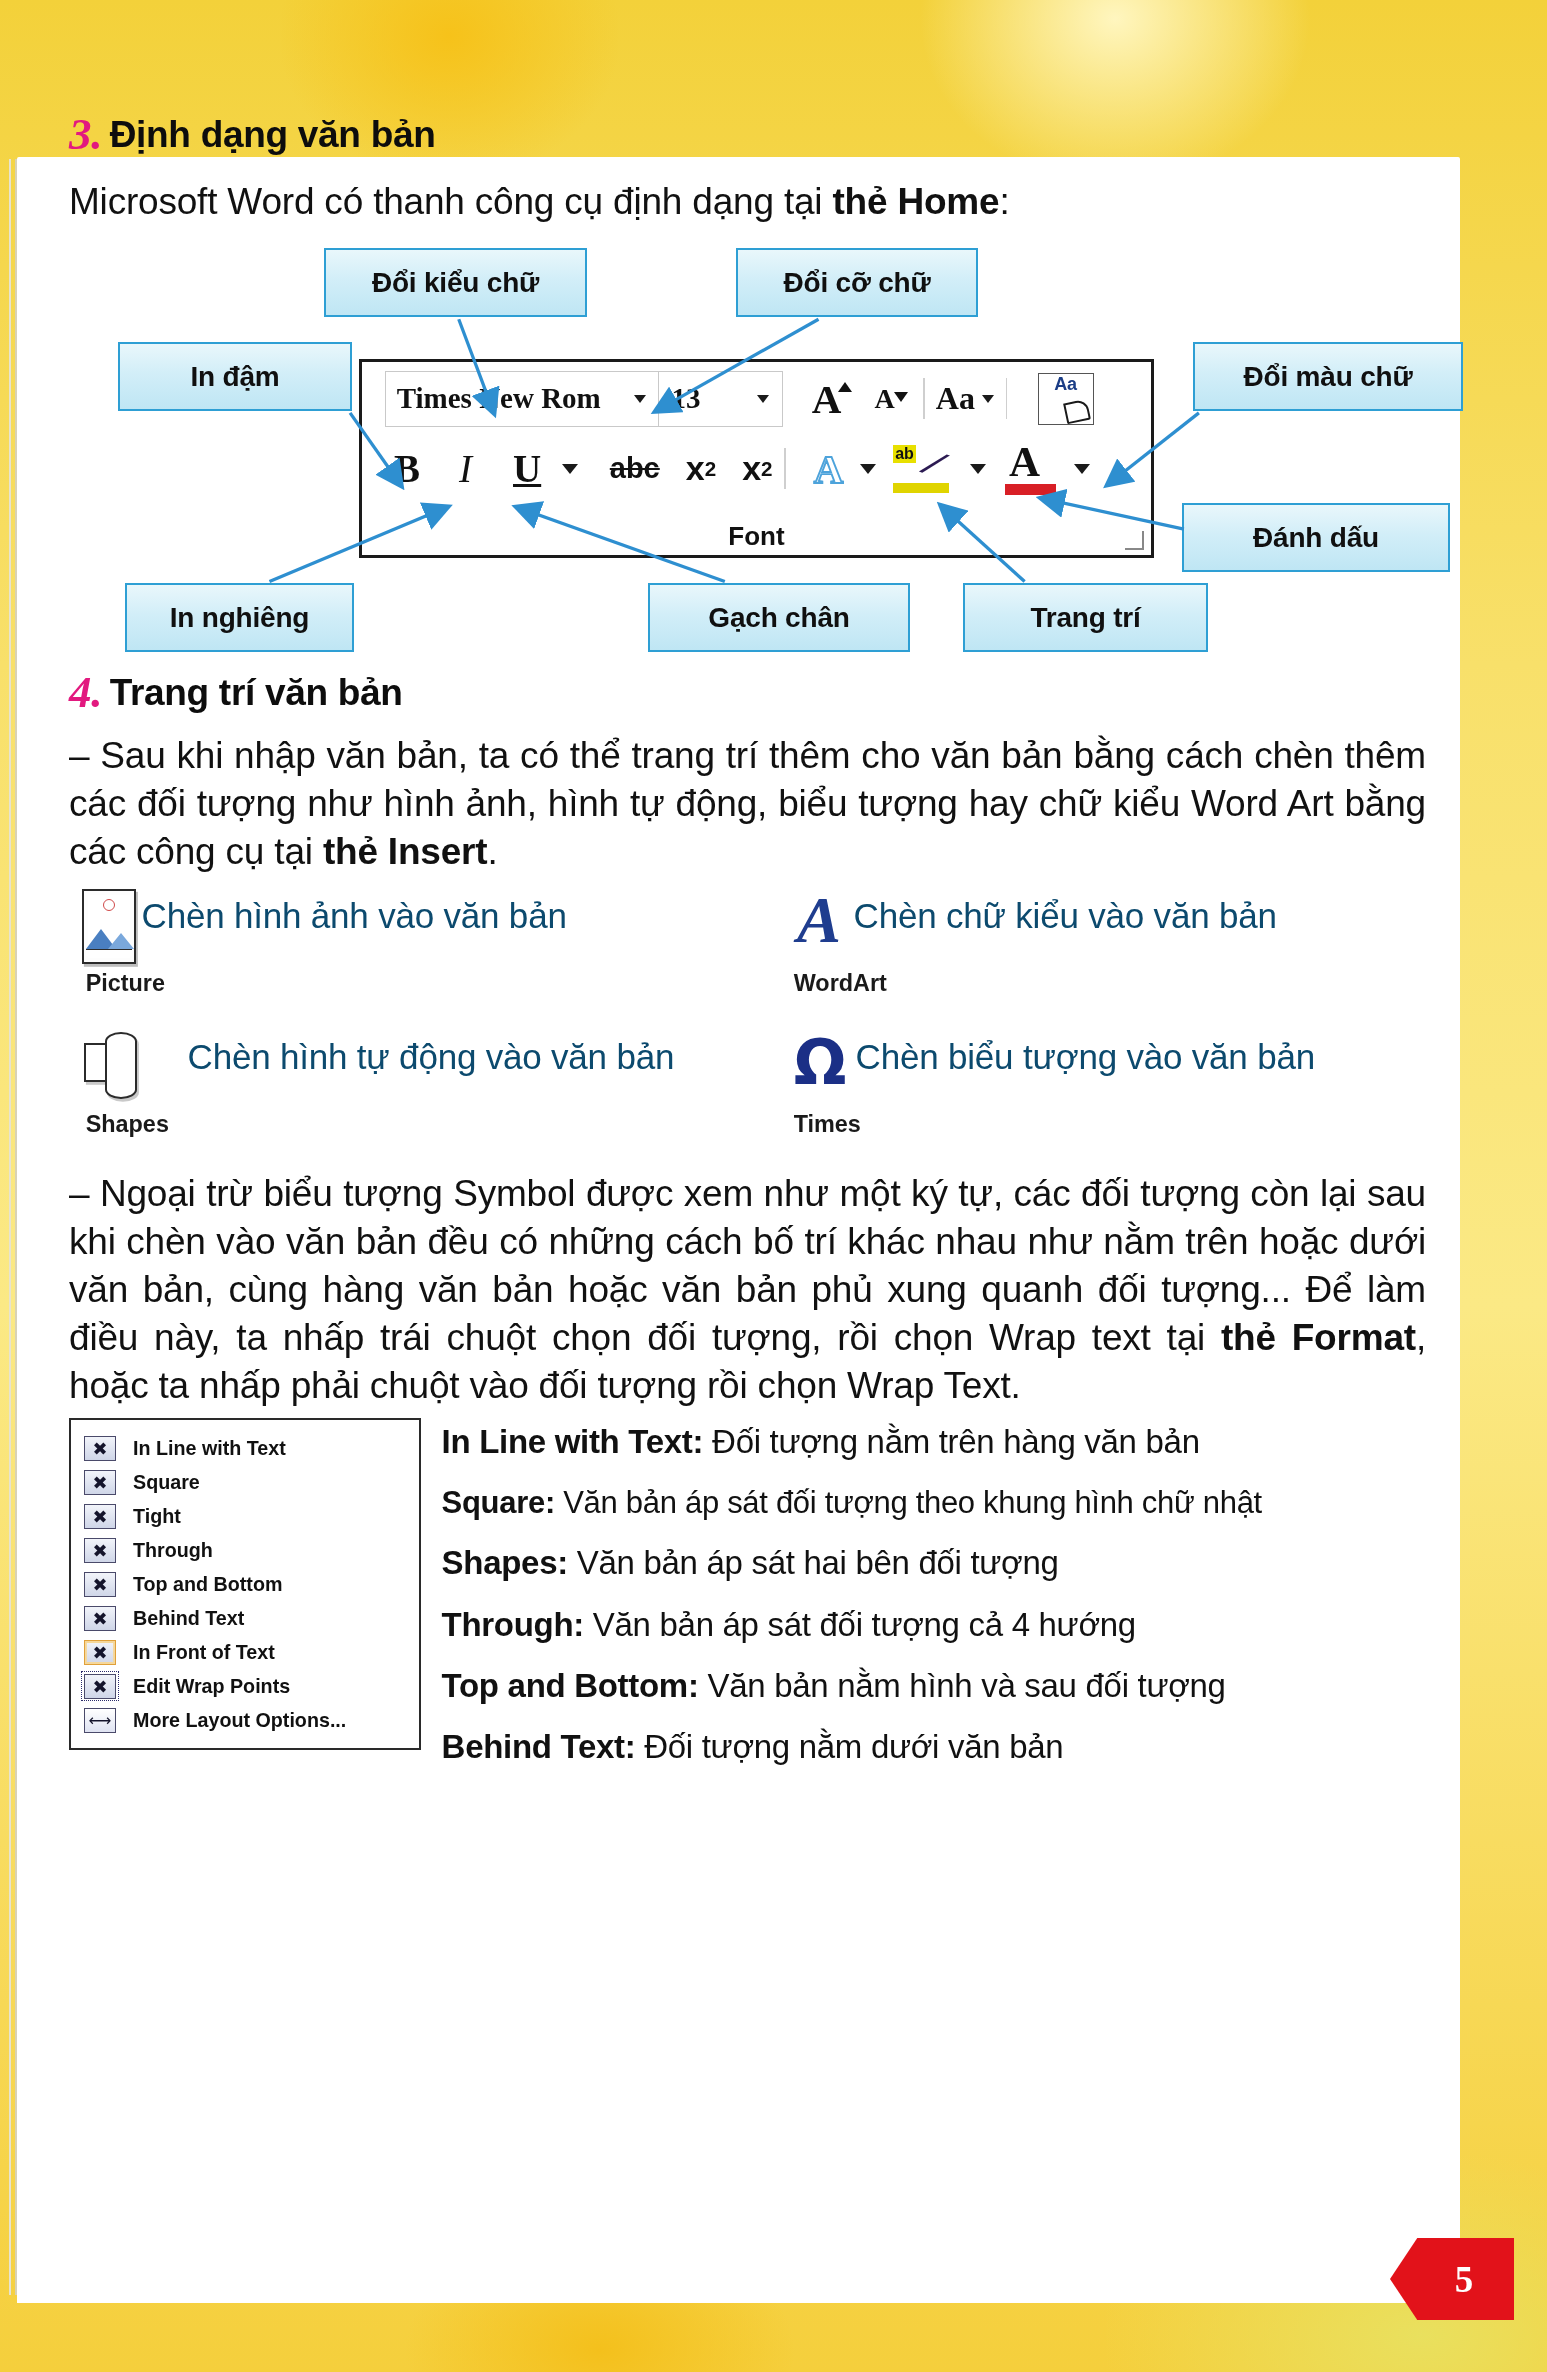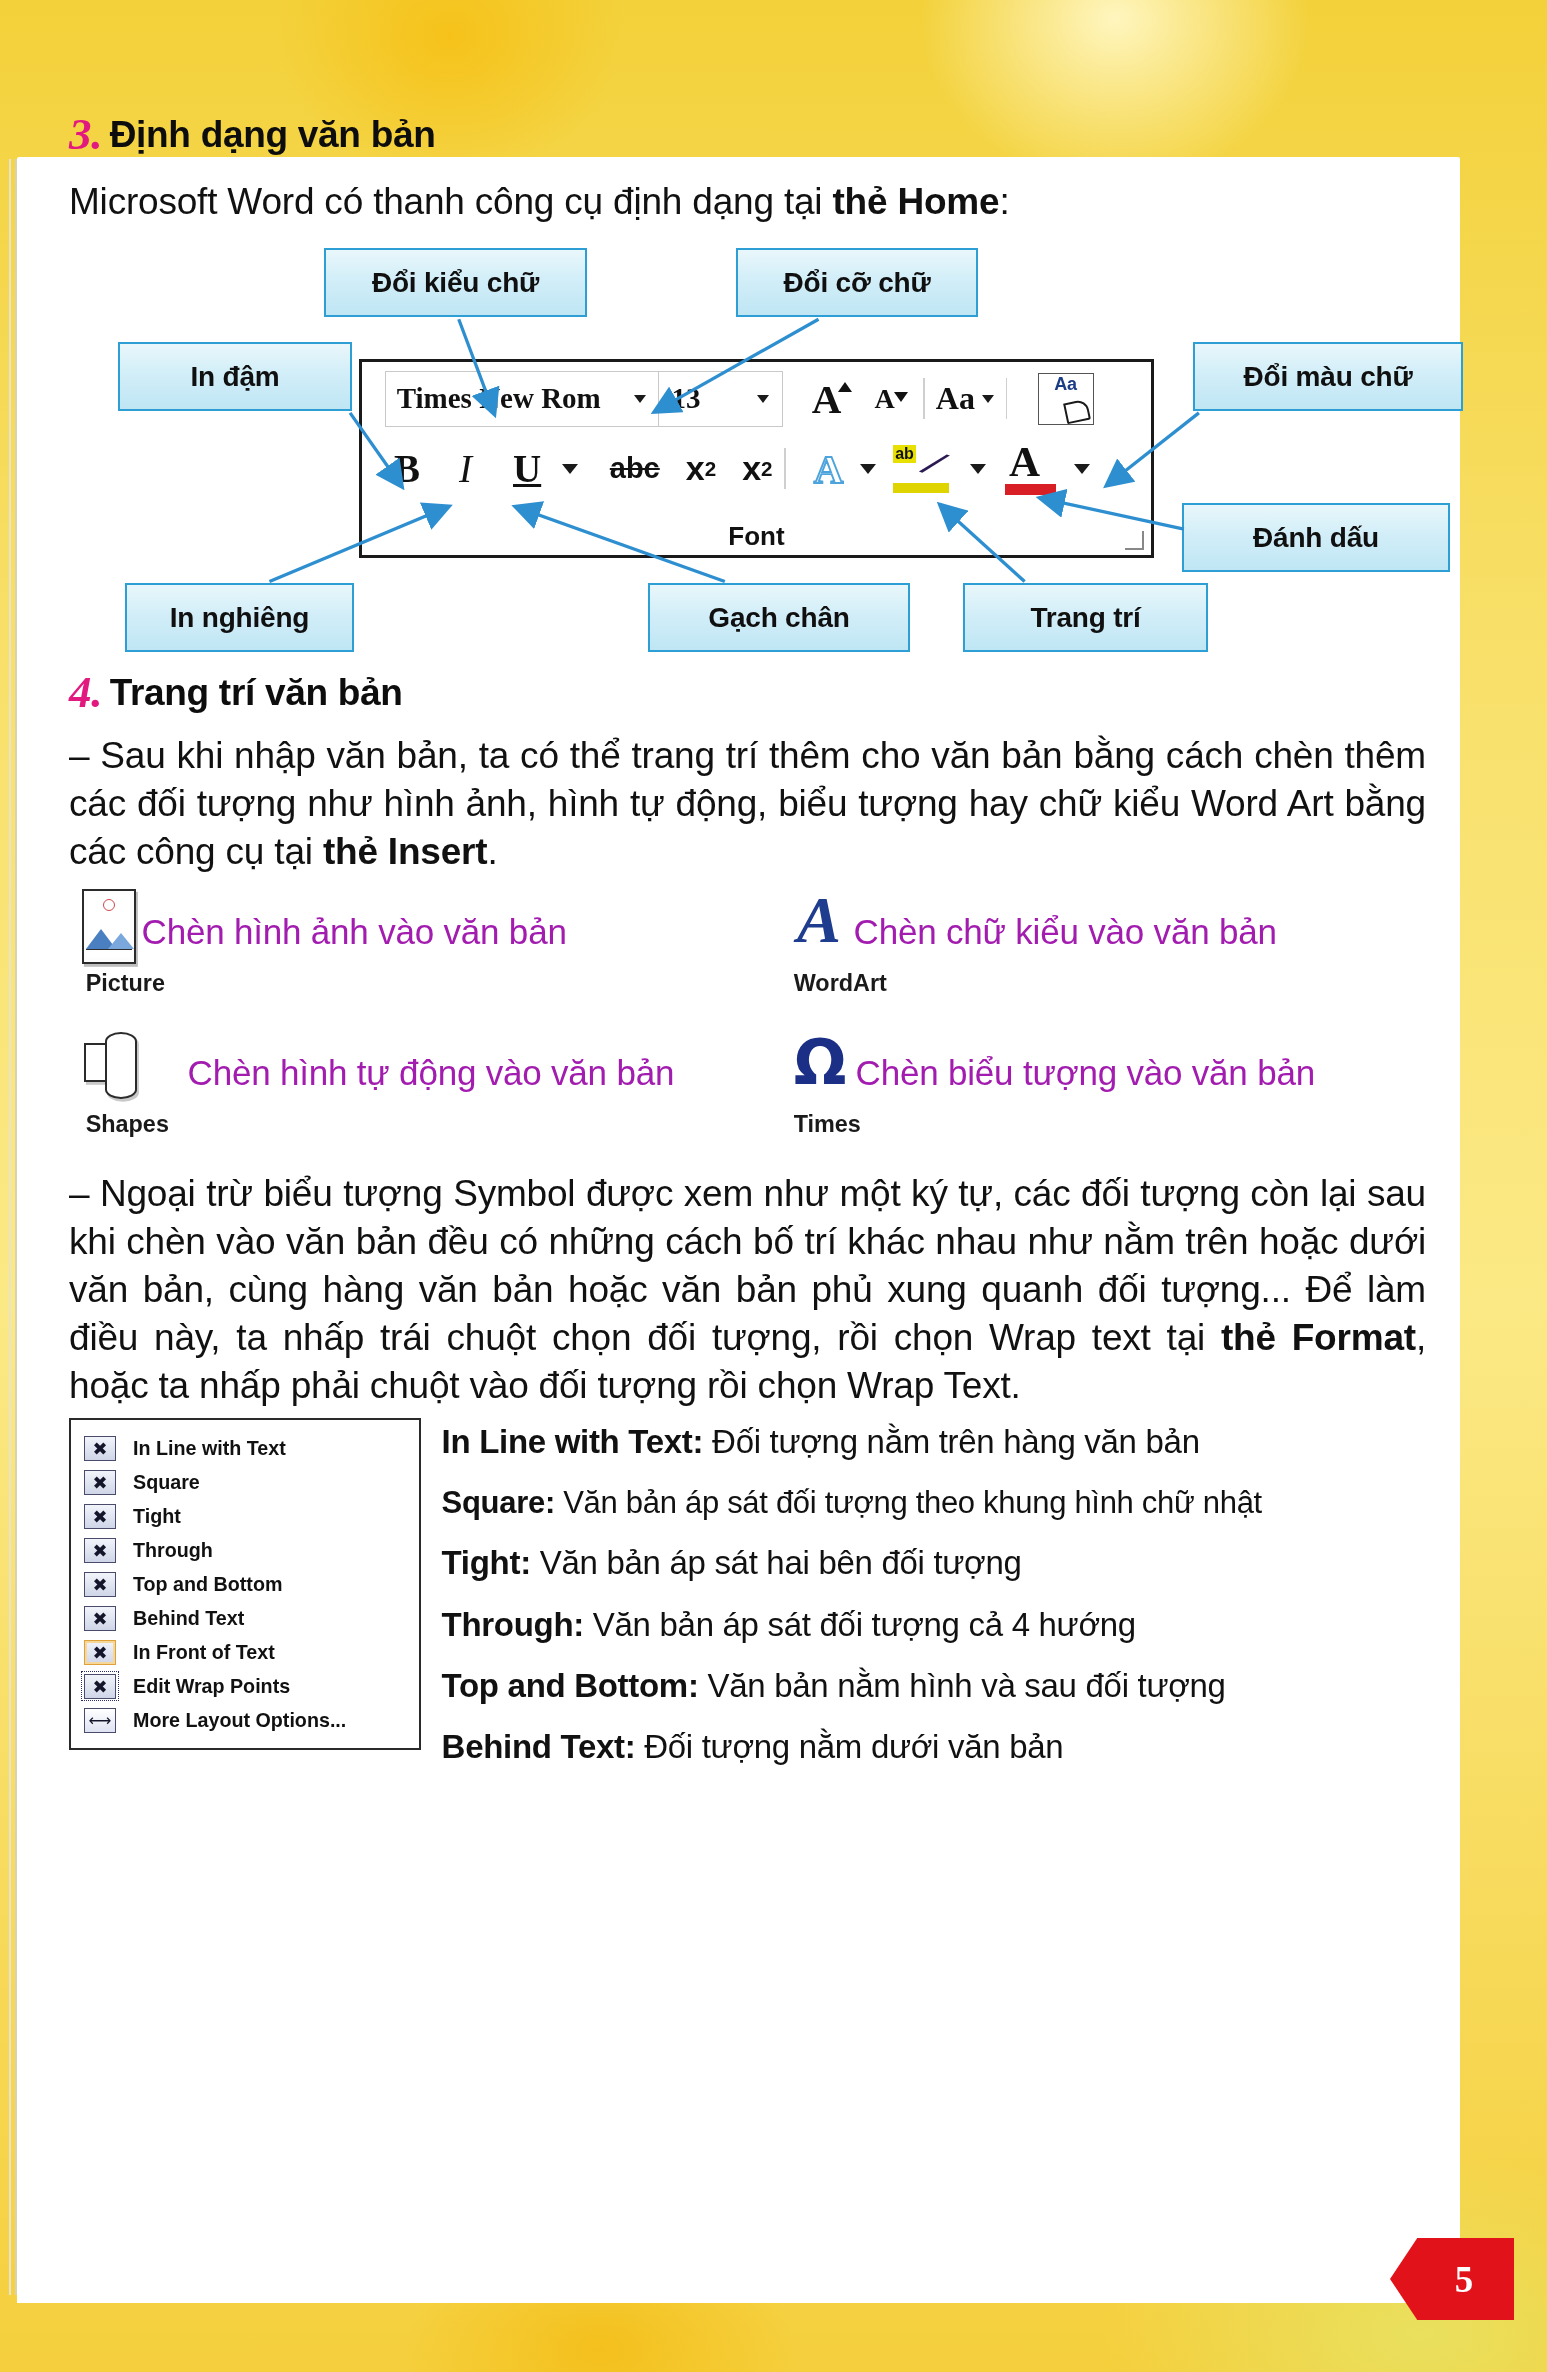--- a/index.html
+++ b/index.html
@@ -242,22 +242,22 @@
     position:absolute; right: 7.5px; bottom: 5.6px;
     width: 19px; height: 19px;
     border-bottom: 2.8px solid #888; border-right: 2.8px solid #888;
   }
   #arrow-svg { position: absolute; inset: 0; pointer-events: none; }
 
   
   #tools { margin-top: 13px; position: relative; height: 281px; }
   .tool { position: absolute; display: flex; align-items: flex-start; }
   .tool .label {
-    font-size: 35px; color: #a21caf; letter-spacing:-0.2px; white-space: nowrap;
-    margin-left: 5.6px; margin-top: 23px;
+    font-size: 35px; color: #0c4a6e; letter-spacing:-0.2px; white-space: nowrap;
+    margin-left: 5.6px; margin-top: 7px;
   }
   .tool .cap {
     position: absolute; left: 3.7px; top: 81px;
     font-size: 23.4px; font-weight: bold; color: #1a1a1a;
   }
   #tool-picture { left: 13px; top: 0; }
   #tool-wordart { left: 721px; top: 0; }
   #tool-shapes  { left: 13px; top: 141px; gap: 34px; }
   #tool-symbol  { left: 721px; top: 141px; }
 
@@ -611,21 +611,21 @@
     </div>
 
     <div id="wrap-desc">
       <div class="desc-row">
         <b>In Line with Text:</b><span> Đối tượng nằm trên hàng văn bản</span>
       </div>
       <div class="desc-row tight-scale">
         <b>Square:</b><span> Văn bản áp sát đối tượng theo khung hình chữ nhật</span>
       </div>
       <div class="desc-row">
-        <b>Tight:</b><span> Văn bản áp sát hai bên đối tượng</span>
+        <b>Shapes:</b><span> Văn bản áp sát hai bên đối tượng</span>
       </div>
       <div class="desc-row">
         <b>Through:</b><span> Văn bản áp sát đối tượng cả 4 hướng</span>
       </div>
       <div class="desc-row">
         <b>Top and Bottom:</b><span> Văn bản nằm hình và sau đối tượng</span>
       </div>
       <div class="desc-row">
         <b>Behind Text:</b><span> Đối tượng nằm dưới văn bản</span>
       </div>

